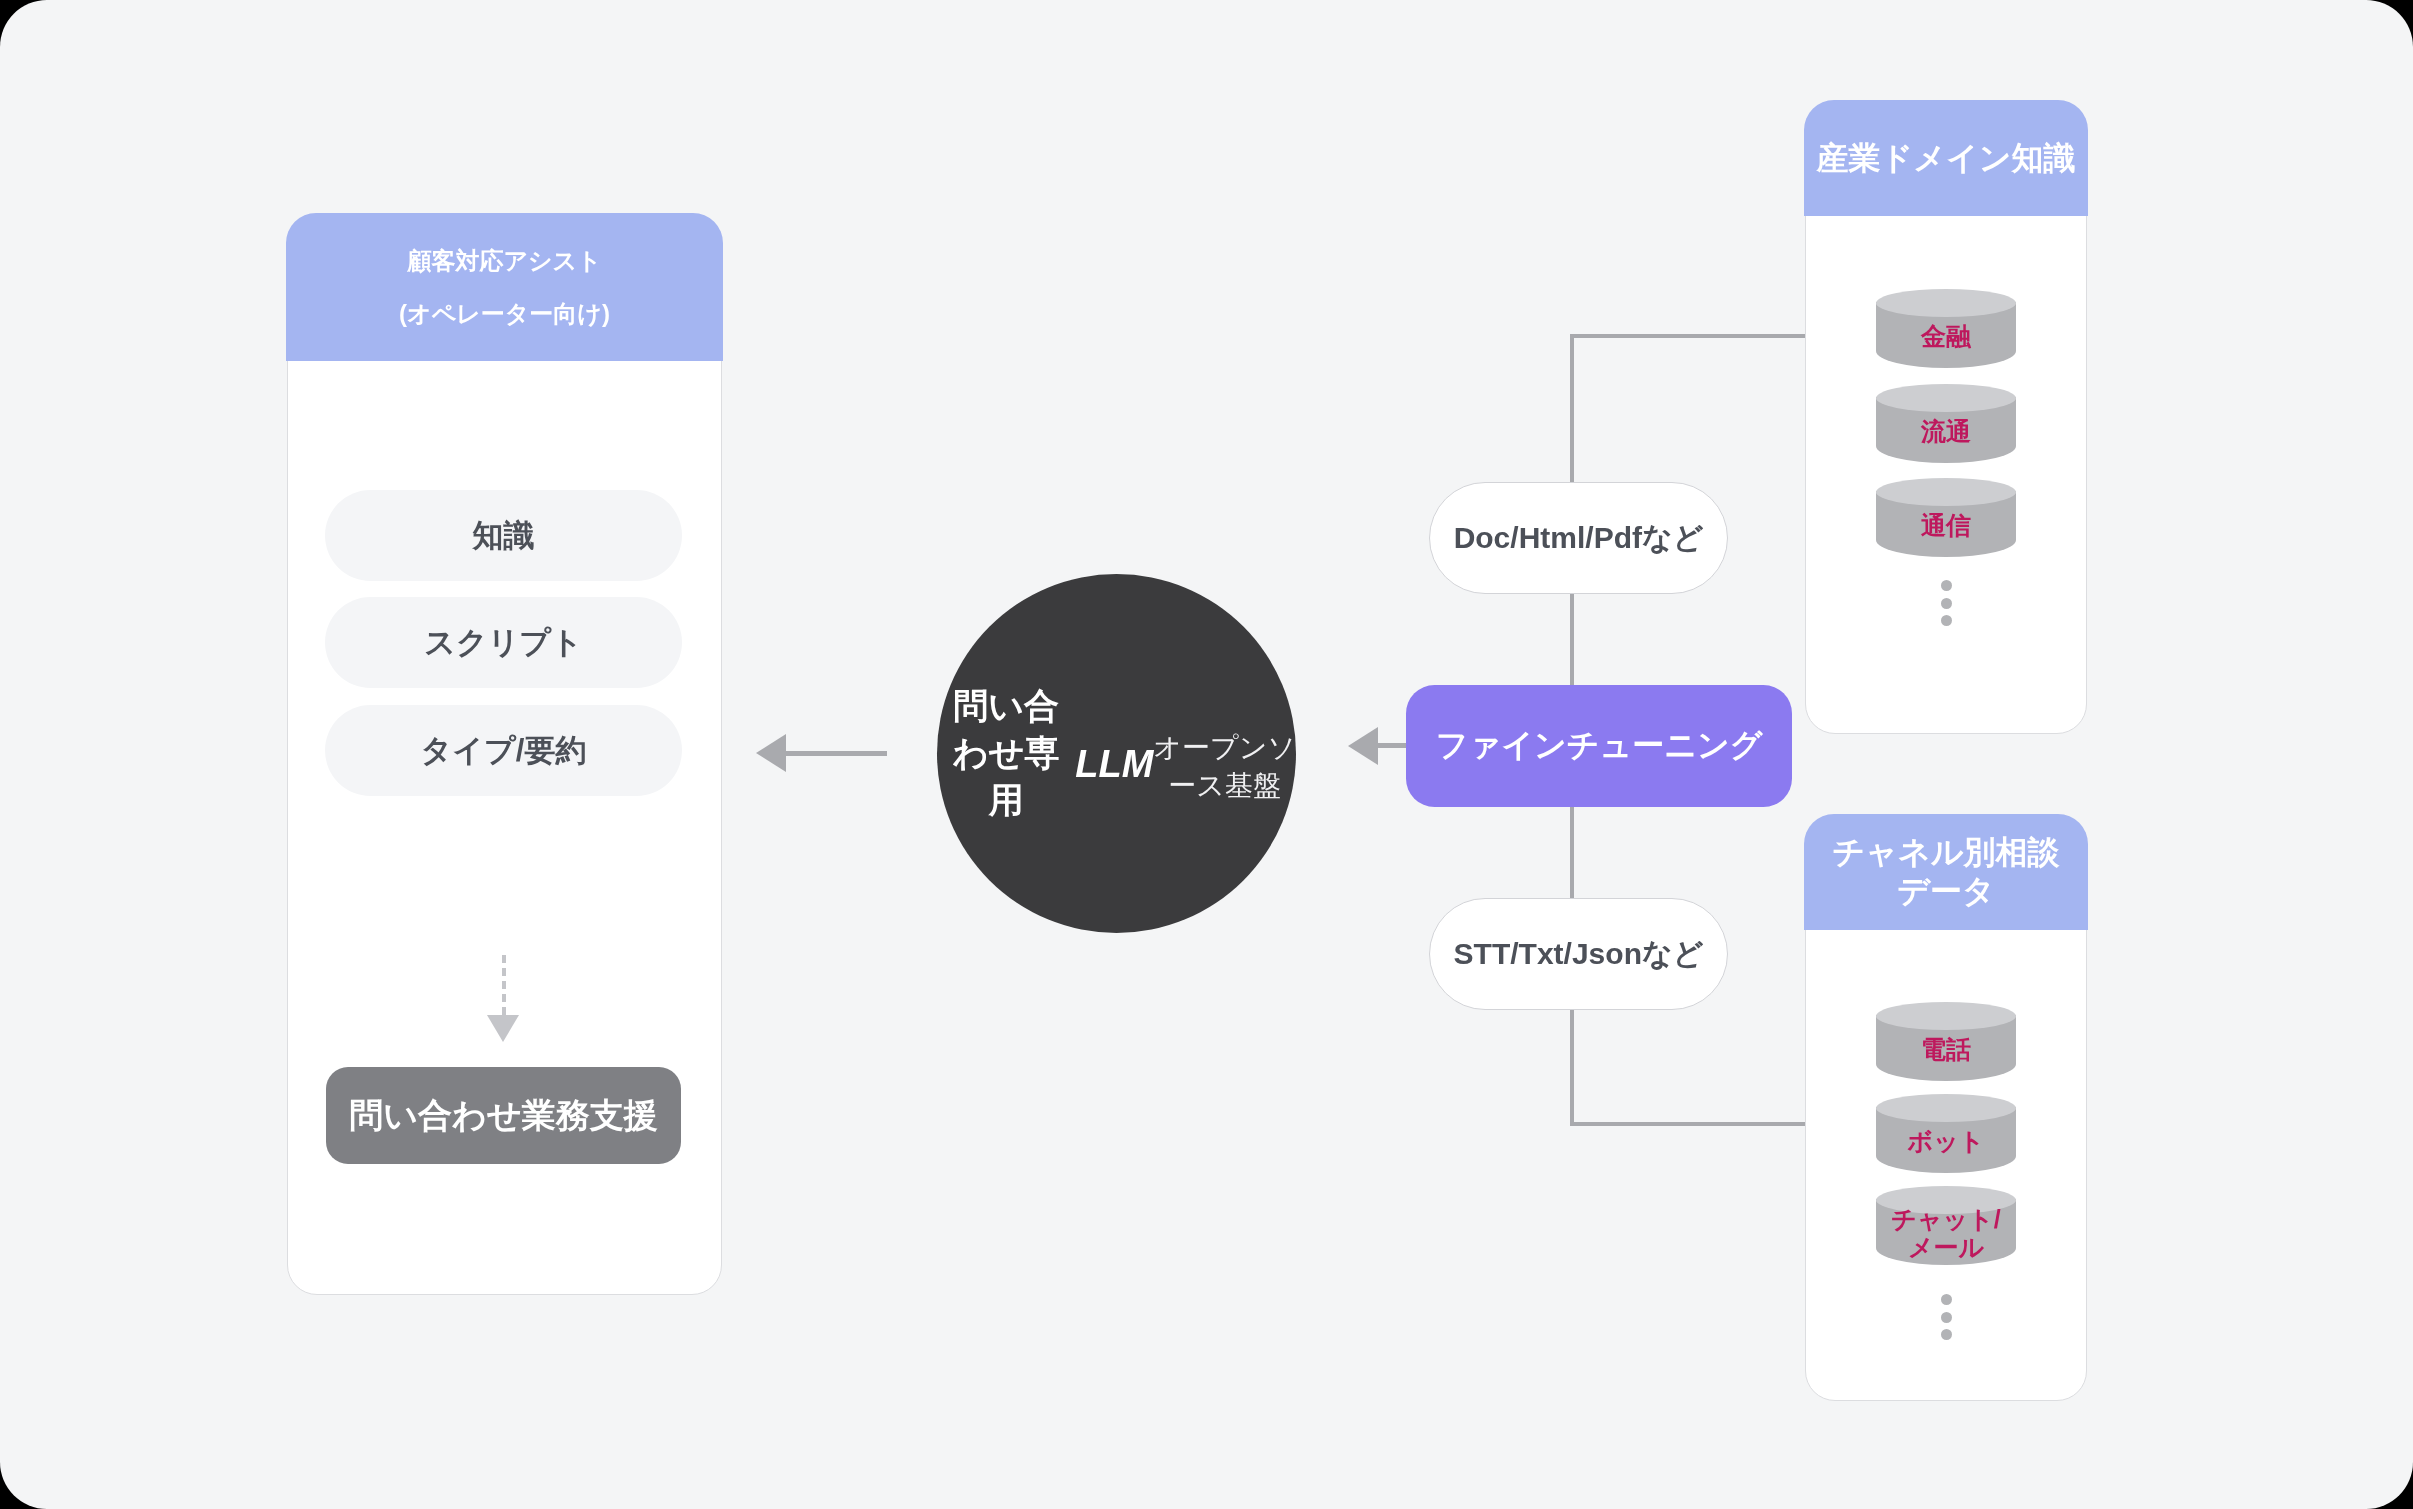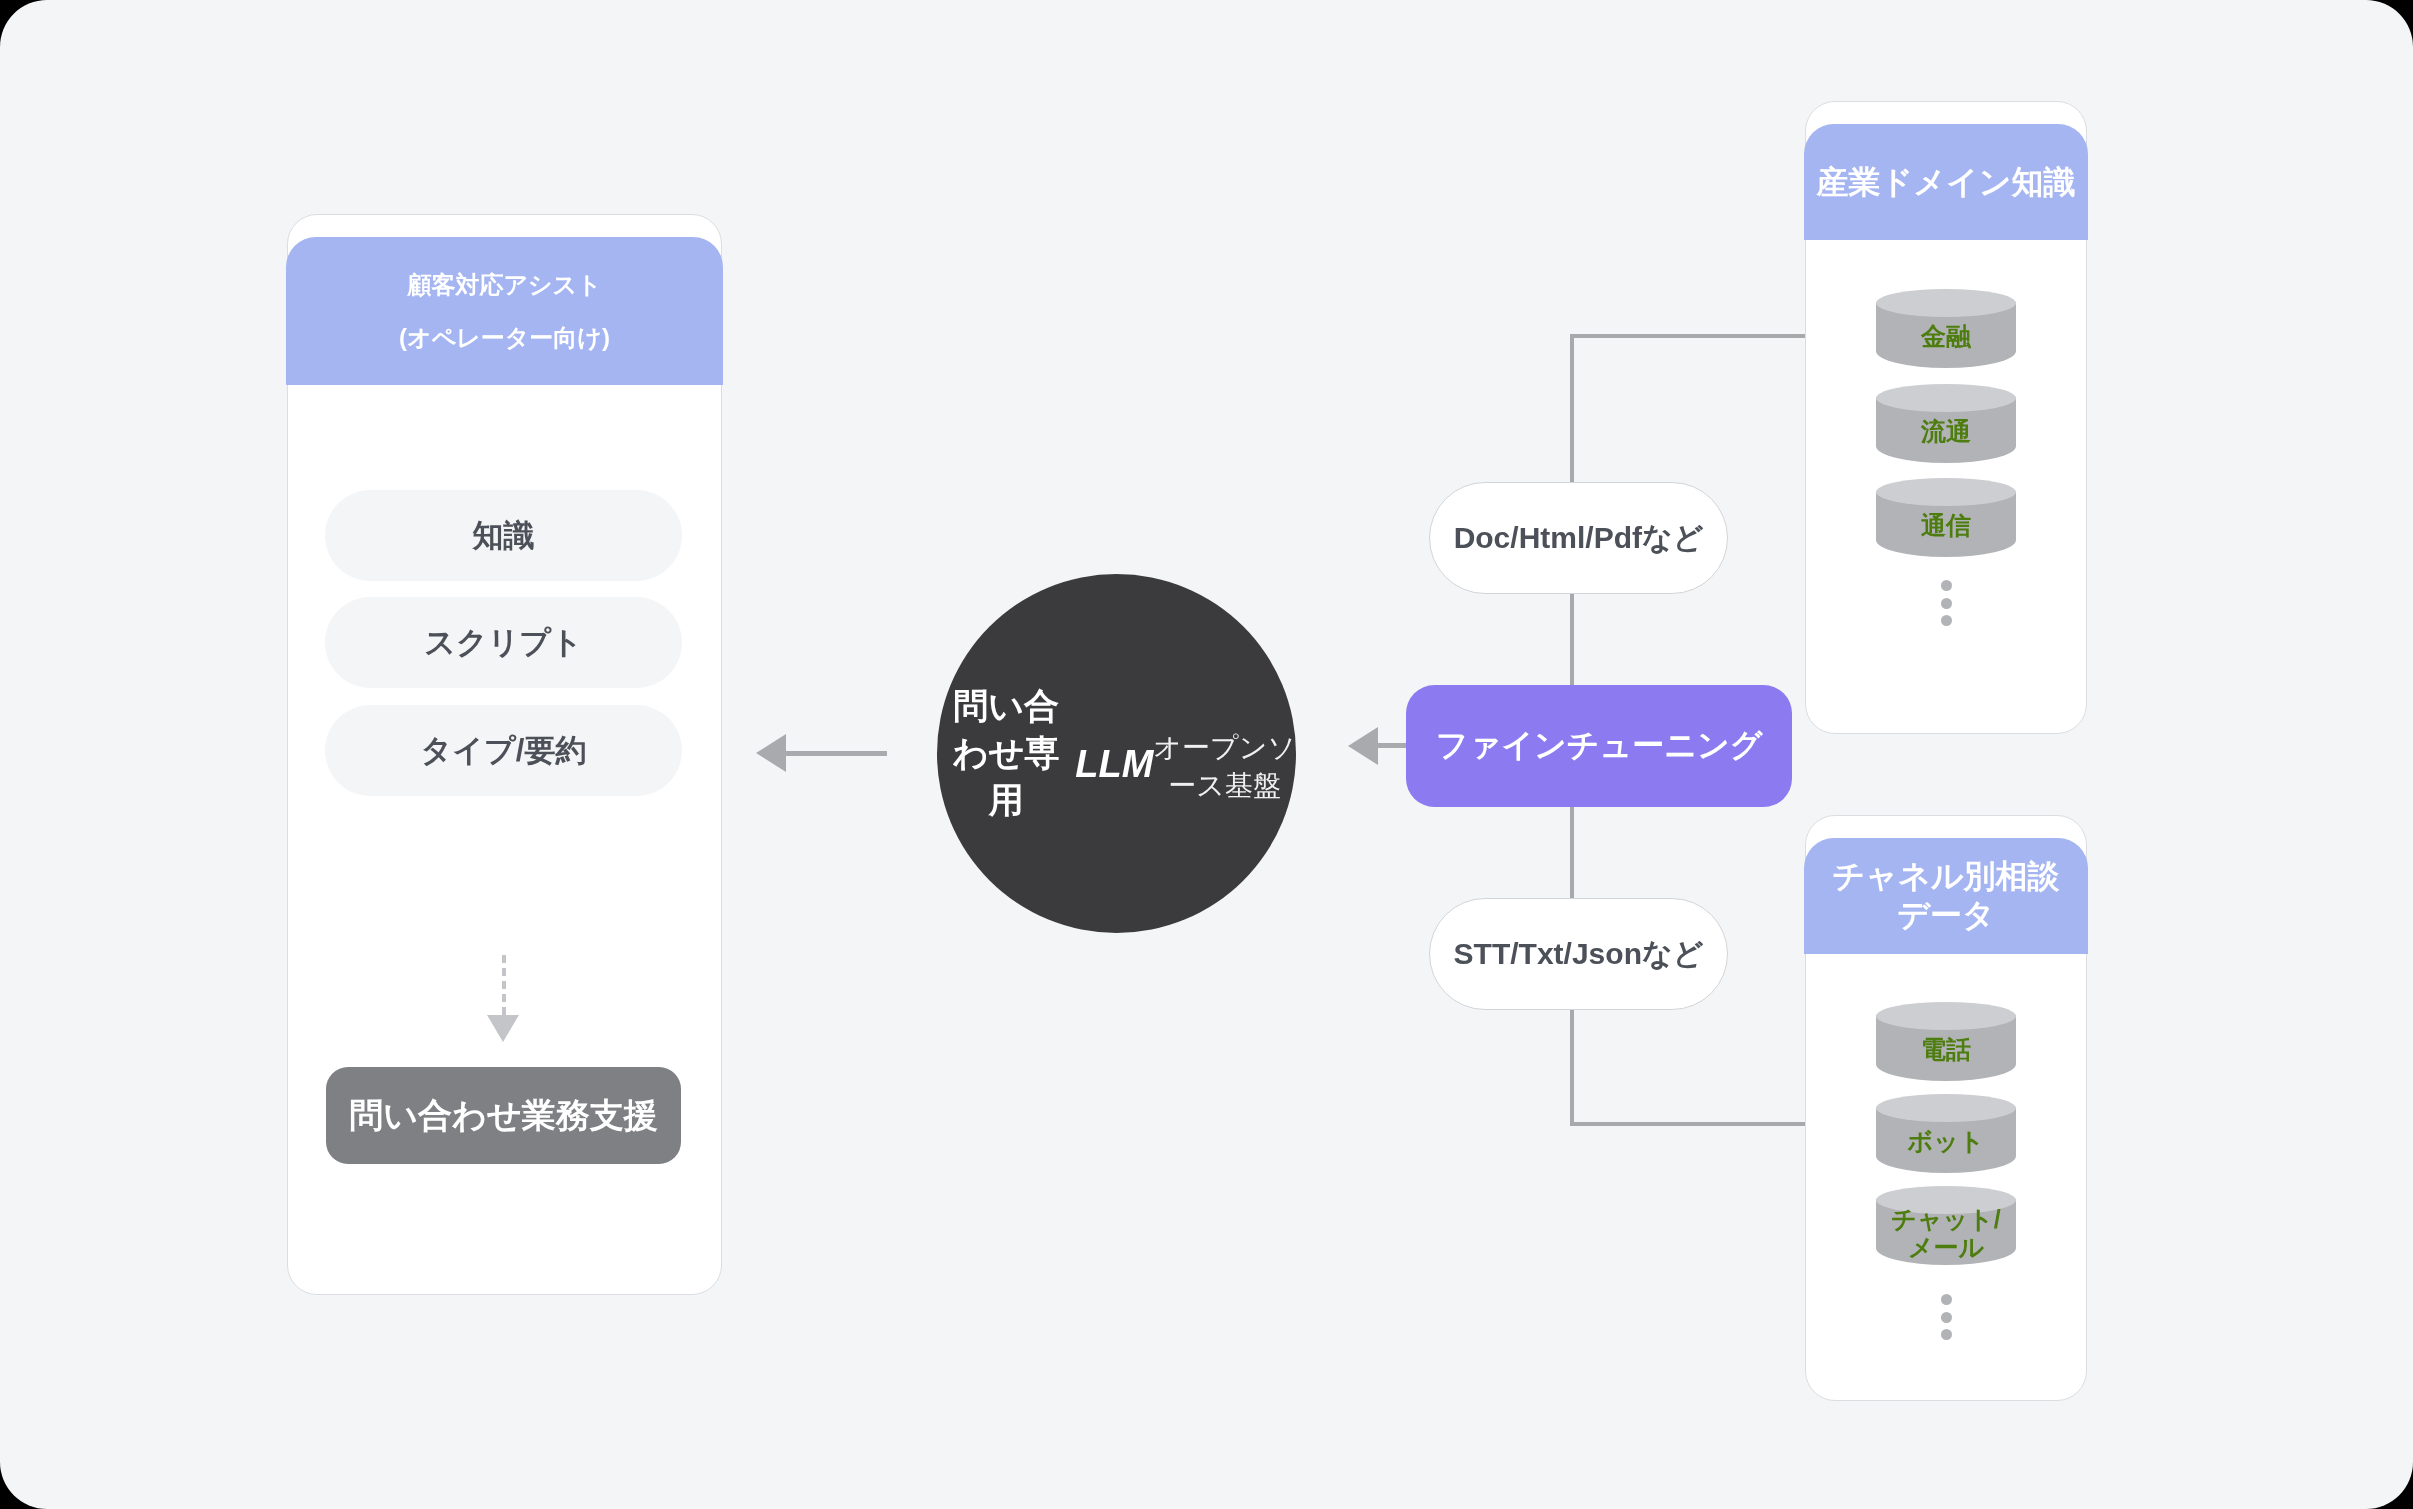--- a/index.html
+++ b/index.html
@@ -9,21 +9,21 @@
   
   .cline{position:absolute;background:var(--line_gray,#a8a9ad);}
 
   
   .arrow-shaft{position:absolute;height:5px;background:var(--arrow_gray,#adaeb2);}
   .tri-left{position:absolute;width:0;height:0;border-top:19px solid transparent;border-bottom:19px solid transparent;border-right:30px solid var(--arrow_gray,#a2a3a7);}
   .tri-down{width:0;height:0;border-left:16px solid transparent;border-right:16px solid transparent;border-top:27px solid var(--dash_gray,#bcbdc1);}
 
   
   .panel{position:absolute;background:var(--panel,#ffffff);border:1.7px solid var(--panel_border,#dcdde0);border-radius:30px;box-sizing:border-box;}
-  .panel-header{position:absolute;left:-1.7px;top:-1.7px;right:-1.7px;background:var(--header_blue,#a4b5f1);border-radius:30px 30px 0 0;display:flex;flex-direction:column;align-items:center;justify-content:center;color:#fff;font-weight:700;text-align:center;margin-top:24px;}
+  .panel-header{position:absolute;left:-1.7px;top:-1.7px;right:-1.7px;background:var(--header_blue,#a4b5f1);border-radius:30px 30px 0 0;display:flex;flex-direction:column;align-items:center;justify-content:center;color:#fff;font-weight:700;text-align:center;}
   .lp-header{height:148px;font-size:24px;line-height:53px;}
   .rp-header{font-size:32px;line-height:39px;}
 
   
   .pill{position:absolute;left:37px;width:357px;height:91px;border-radius:46px;background:var(--pill_gray,#f4f5f7);display:flex;align-items:center;justify-content:center;font-size:31px;font-weight:600;color:var(--text_dark,#4f535a);}
   .dark-box{position:absolute;left:38px;top:852px;width:355px;height:97px;border-radius:22px;background:var(--box_gray,#7f8084);display:flex;align-items:center;justify-content:center;color:#fff;font-size:34px;font-weight:700;}
   .dash-stem{position:absolute;width:0;border-left:4.2px dashed var(--dash_gray,#c6c7cb);}
 
   
   .circle{position:absolute;left:937px;top:574px;width:359px;height:359px;border-radius:50%;background:var(--circle_dark,#3b3b3d);display:flex;align-items:center;justify-content:center;color:#fff;text-align:center;}
@@ -34,21 +34,21 @@
   
   .io-pill{position:absolute;left:1429px;width:299px;height:112px;border-radius:56px;background:#fff;border:1.7px solid var(--pill_border,#d3d4d8);box-sizing:border-box;display:flex;align-items:center;justify-content:center;font-size:30px;font-weight:600;color:var(--text_dark,#45484f);}
 
   
   .ft-box{position:absolute;left:1406px;top:685px;width:386px;height:122px;border-radius:28.5px;background:var(--purple,#8b7af0);display:flex;align-items:center;justify-content:center;color:#fff;font-size:32px;font-weight:700;}
 
   
   .cyl{position:absolute;width:140px;height:79px;}
   .cyl-body{position:absolute;left:0;right:0;top:13.4px;bottom:0;background:var(--cyl_body,#b2b3b6);border-radius:0 0 50% 50%/0 0 17px 17px;}
   .cyl-top{position:absolute;left:0;top:0;width:100%;height:28px;border-radius:50%;background:var(--cyl_top,#cdced1);}
-  .cyl-label{position:absolute;left:0;right:0;top:0;bottom:0;padding-top:15px;display:flex;flex-direction:column;align-items:center;justify-content:center;color:#4d7c0f;font-size:25px;font-weight:700;line-height:28.5px;text-align:center;}
+  .cyl-label{position:absolute;left:0;right:0;top:0;bottom:0;padding-top:15px;display:flex;flex-direction:column;align-items:center;justify-content:center;color:#be185d;font-size:25px;font-weight:700;line-height:28.5px;text-align:center;}
 
   .dots{position:absolute;display:flex;flex-direction:column;gap:6.7px;align-items:center;}
   .dot{width:11px;height:11px;border-radius:50%;background:var(--cyl_body,#b1b2b5);}
 </style>
 </head>
 <body>
 
 <div class="canvas">
 
   <div class="cline" style="left:1570px;top:334px;width:235px;height:4.2px;"></div>

